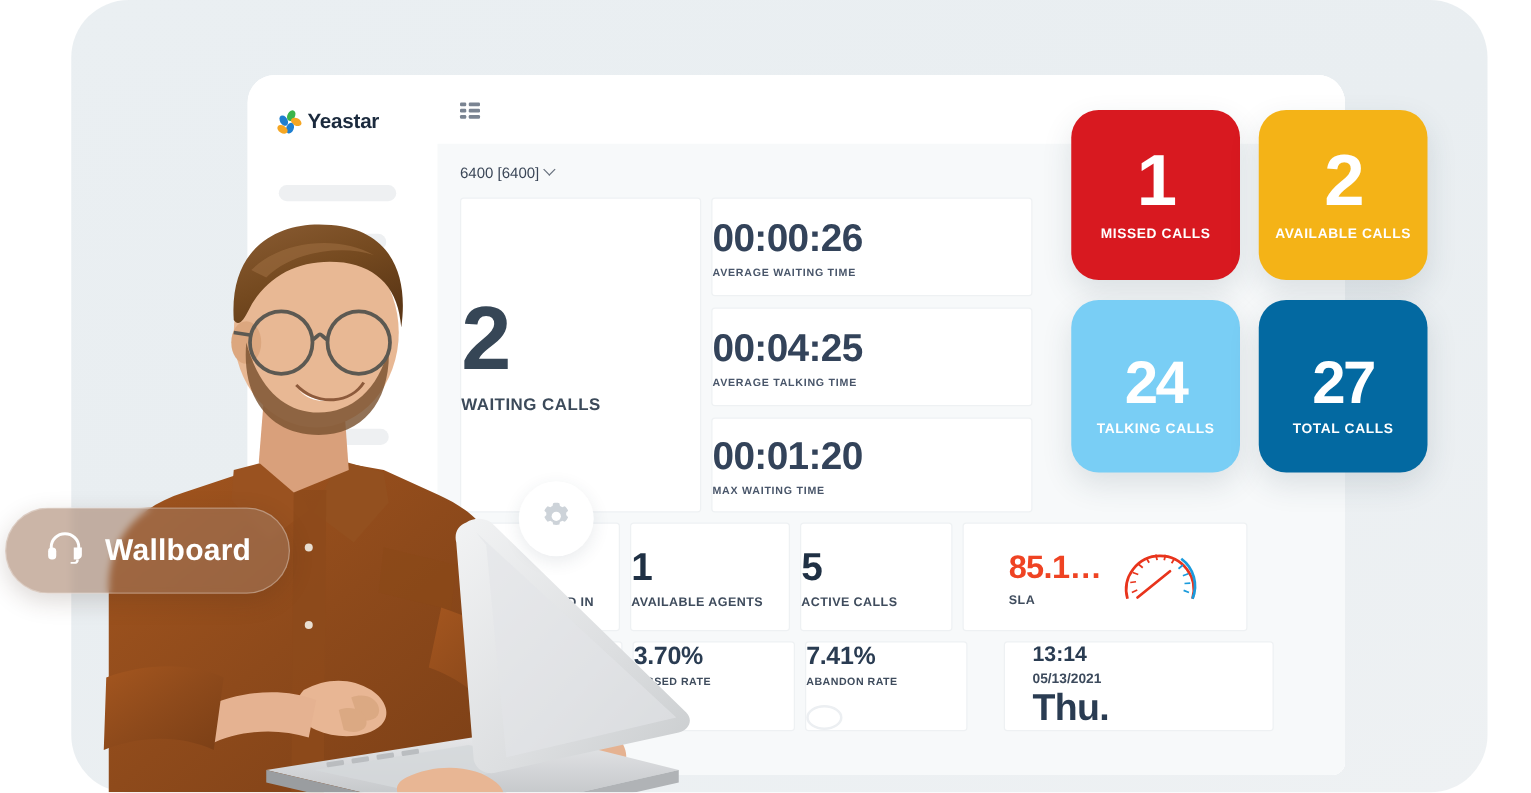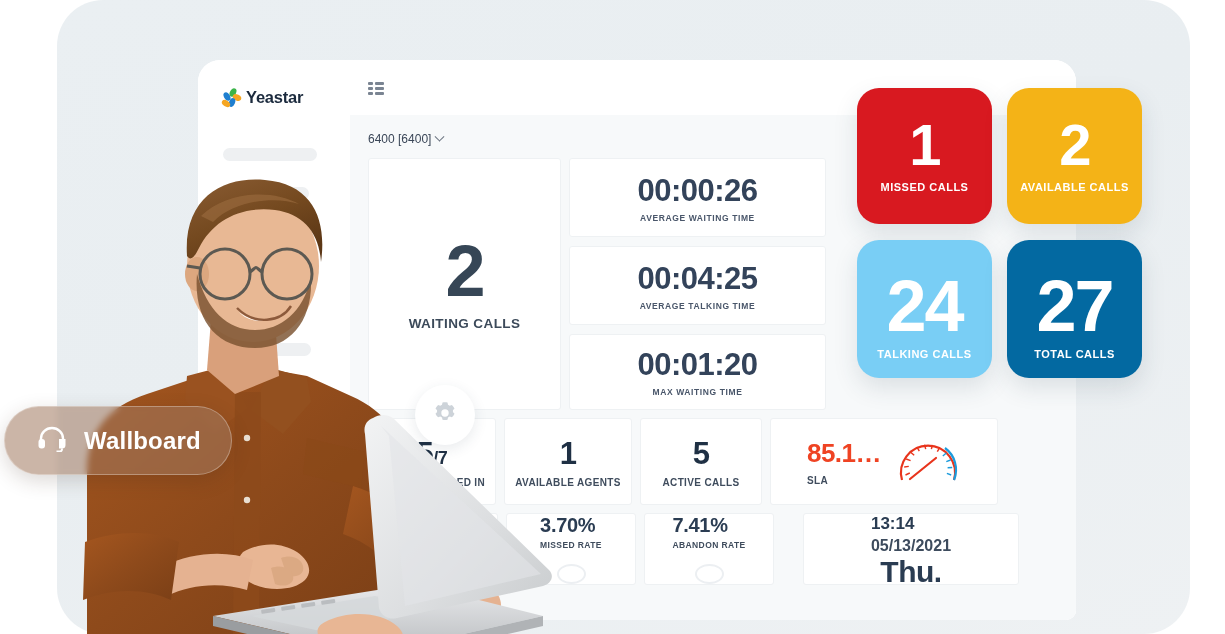--- a/index.html
+++ b/index.html
@@ -80,21 +80,21 @@
     font-size: 12px; color: #3a4657; margin-bottom: 10px;
     display: inline-flex; align-items: center; gap: 5px; cursor: pointer;
   }
   .chev { width: 7px; height: 7px; border-right: 1.3px solid #67707d;
           border-bottom: 1.3px solid #67707d; transform: rotate(45deg) translate(-2px,-2px); }
 
   
   .tile {
     position: absolute; background: #ffffff; border: 1px solid #eef1f3;
     border-radius: 3px;
-    display: flex; flex-direction: column; align-items: center; justify-content: center;
+    display: flex; flex-direction: column; justify-content: center;
   }
   .big-num { font-size: 72px; font-weight: 700; color: #364656; line-height: .95; letter-spacing: -2px; }
   .tile-label { font-size: 13.5px; font-weight: 600; color: #3c4a5a; letter-spacing: .4px; margin-top: 10px; }
   .time-num { font-size: 31px; font-weight: 700; color: #33435a; letter-spacing: -.5px; }
   .time-label { font-size: 8.5px; font-weight: 700; color: #49566a; letter-spacing: .6px; margin-top: 4px; }
   .mid-num { font-size: 31px; font-weight: 700; color: #1f3044; letter-spacing: -.5px; }
   .mid-num .frac { font-size: 18px; }
   .mid-label { font-size: 10px; font-weight: 700; color: #3f4c5d; letter-spacing: .35px; margin-top: 5px; }
 
   
@@ -121,37 +121,37 @@
   #tile-abandon-rate  { left: 294px; top: 398px; width: 130px; height: 72px; }
   #tile-clock         { left: 453px; top: 398px; width: 216px; height: 72px;
                         flex-direction: column; justify-content: space-between; padding: 0 22px; }
   .rate-tile { flex-direction: column; justify-content: center; gap: 14px; }
   .rate-left { display: flex; flex-direction: column; align-items: flex-start; }
   .rate-value { font-size: 20px; font-weight: 700; color: #2a3c52; letter-spacing: -.3px; }
   .rate-label { font-size: 8.5px; font-weight: 700; color: #3f4c5d; letter-spacing: .4px; margin-top: 3px; }
   .rate-ring { width: 29px; height: 29px; border-radius: 50%; border: 2px solid #eceff2; }
   .clock-left { display: flex; flex-direction: column; align-items: flex-start; }
   .clock-time { font-size: 17px; font-weight: 700; color: #2a3c52; }
-  .clock-date { font-size: 16px; font-weight: 700; color: #3d4b5d; margin-top: 3px; }
+  .clock-date { font-size: 11px; font-weight: 700; color: #3d4b5d; margin-top: 3px; }
   .clock-day { font-size: 30px; font-weight: 700; color: #2a3c52; letter-spacing: -.5px; }
 
   
   .kpi {
     position: absolute; border-radius: 22px;
     display: flex; flex-direction: column; align-items: center; justify-content: center;
     box-shadow: 0 10px 24px rgba(40,60,80,.13);
   }
   .kpi-num { color: #ffffff; font-weight: 700; line-height: .9; letter-spacing: -2px; }
   .kpi-label { color: #ffffff; font-weight: 700; letter-spacing: .5px; margin-top: 9px; }
   #kpi-missed    { left: 857px; top: 88px;  width: 135px; height: 136px; background: #d81920; }
   #kpi-abandoned { left: 1007px; top: 88px; width: 135px; height: 136px; background: #f4b317; }
   #kpi-answered  { left: 857px; top: 240px; width: 135px; height: 138px; background: #79cef5; }
   #kpi-total     { left: 1007px; top: 240px; width: 135px; height: 138px; background: #0369a1; }
   #kpi-missed .kpi-num, #kpi-abandoned .kpi-num { font-size: 58px; }
-  #kpi-answered .kpi-num, #kpi-total .kpi-num { font-size: 72px; margin-top: 16px; }
+  #kpi-answered .kpi-num, #kpi-total .kpi-num { font-size: 48px; margin-top: 16px; }
   #kpi-missed .kpi-label, #kpi-abandoned .kpi-label { font-size: 11px; }
   #kpi-answered .kpi-label, #kpi-total .kpi-label { font-size: 11px; }
 
   
   #gear-badge {
     position: absolute; left: 415px; top: 385px; width: 60px; height: 60px;
     border-radius: 50%; background: #ffffff;
     display: flex; align-items: center; justify-content: center;
     box-shadow: 0 4px 14px rgba(40,60,80,.10);
   }

